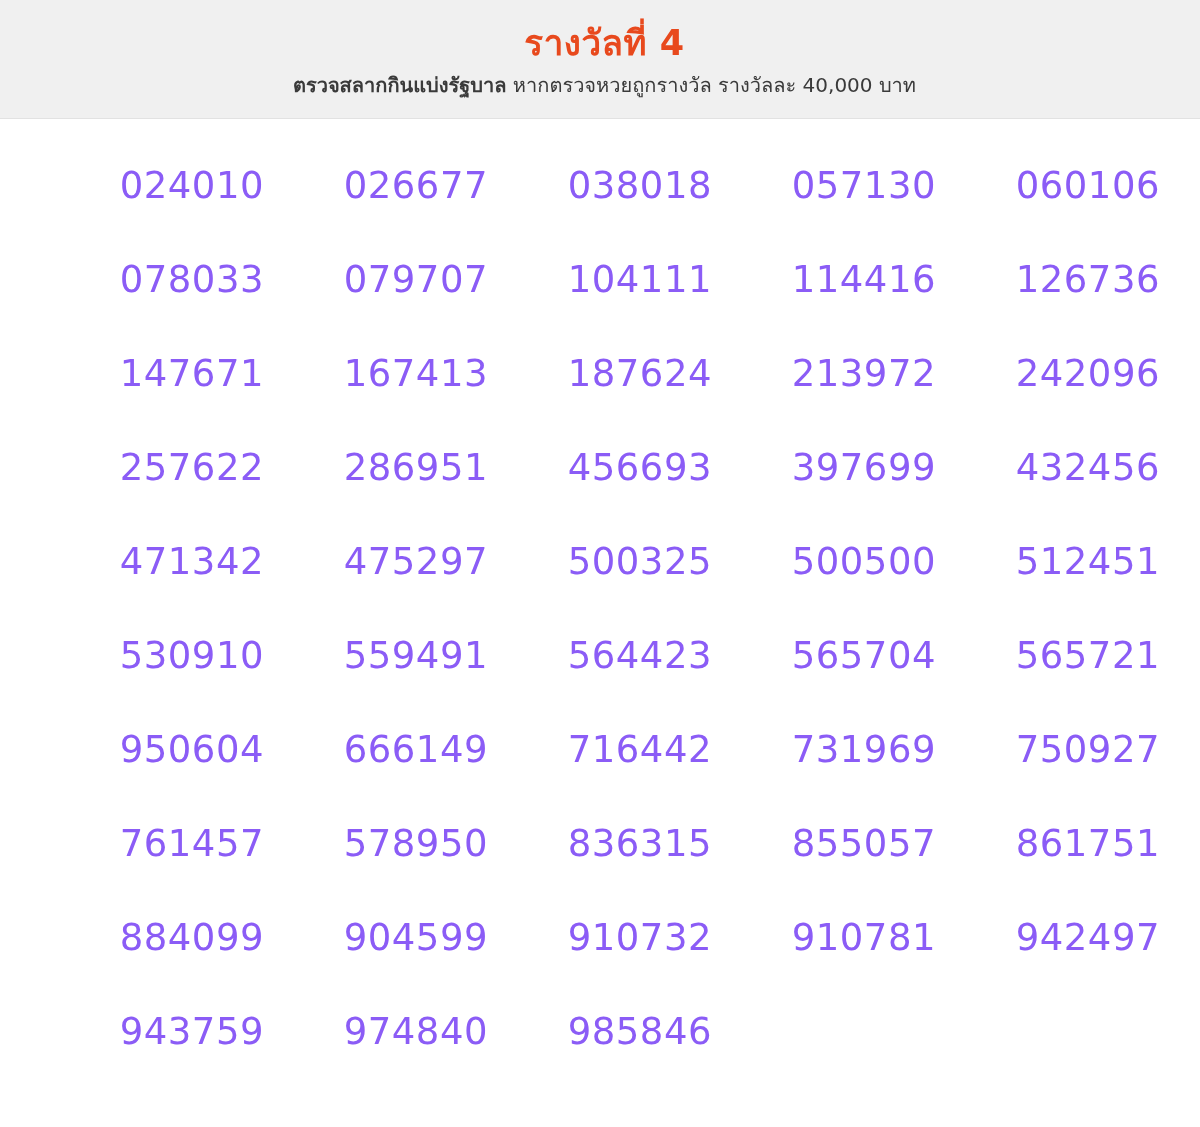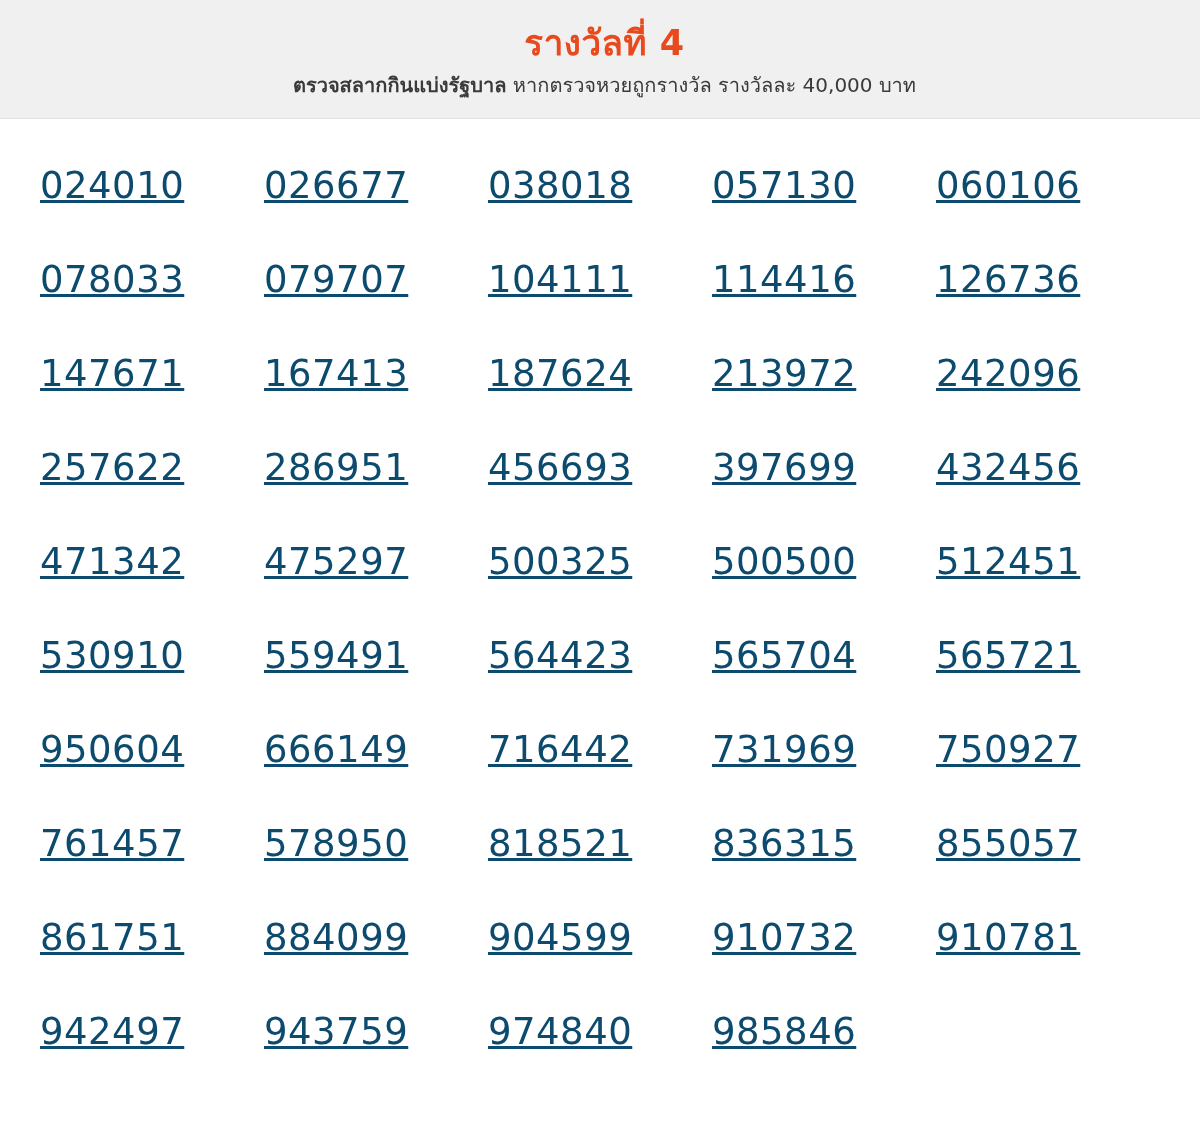--- a/index.html
+++ b/index.html
@@ -47,28 +47,27 @@
     flex: 1;
     padding: 20px 40px 10px 40px;
     box-sizing: border-box;
   }
   .num-grid {
     display: grid;
     grid-template-columns: repeat(5, 1fr);
     row-gap: 0px;
   }
   .num-cell {
-    text-align: left;
+    text-align: right;
     font-size: 37px;
-    color: #0c4a6e;
+    color: #8b5cf6;
     line-height: 94px;
     height: 94px;
     letter-spacing: 0.5px;
     white-space: nowrap;
-    text-decoration: underline;
   }
 </style>
 </head>
 <body>
 
 <div class="page">
 
   <div class="header">
     <div class="prize-title">รางวัลที่ 4</div>
     <div class="prize-subtitle">
@@ -115,21 +114,20 @@
       <div class="num-cell">565721</div>
 
       <div class="num-cell">950604</div>
       <div class="num-cell">666149</div>
       <div class="num-cell">716442</div>
       <div class="num-cell">731969</div>
       <div class="num-cell">750927</div>
 
       <div class="num-cell">761457</div>
       <div class="num-cell">578950</div>
-      <div class="num-cell">818521</div>
       <div class="num-cell">836315</div>
 
       <div class="num-cell">855057</div>
       <div class="num-cell">861751</div>
       <div class="num-cell">884099</div>
       <div class="num-cell">904599</div>
       <div class="num-cell">910732</div>
 
       <div class="num-cell">910781</div>
       <div class="num-cell">942497</div>

